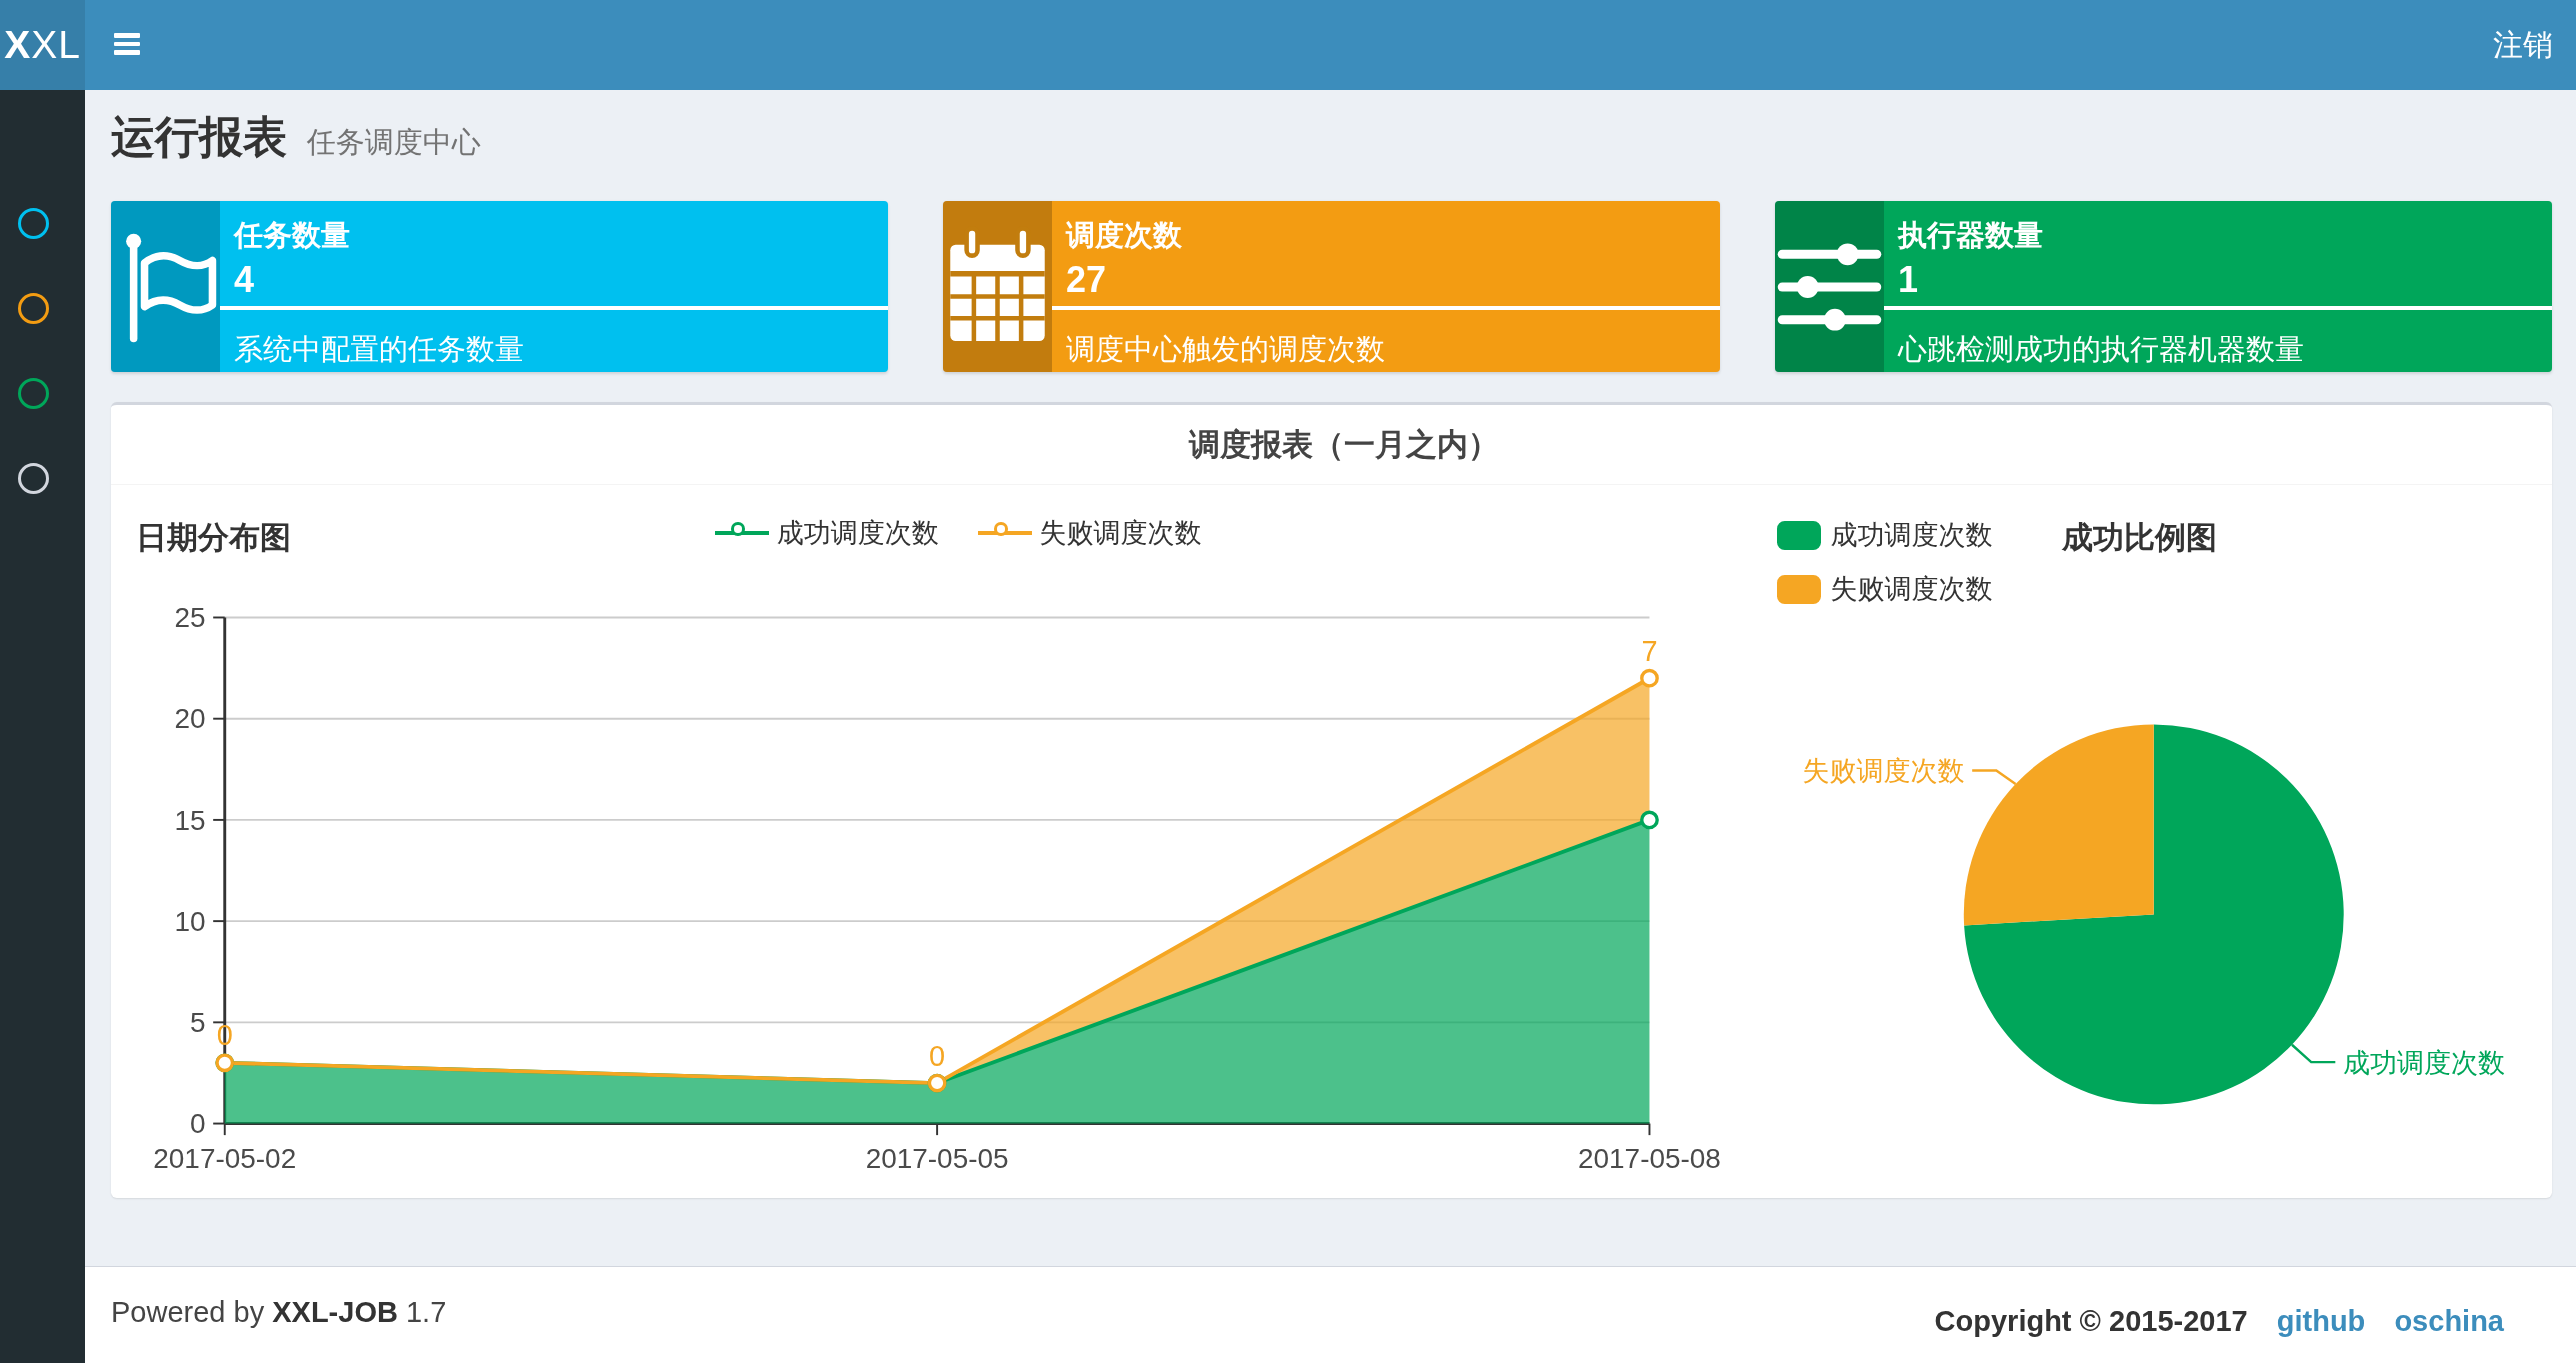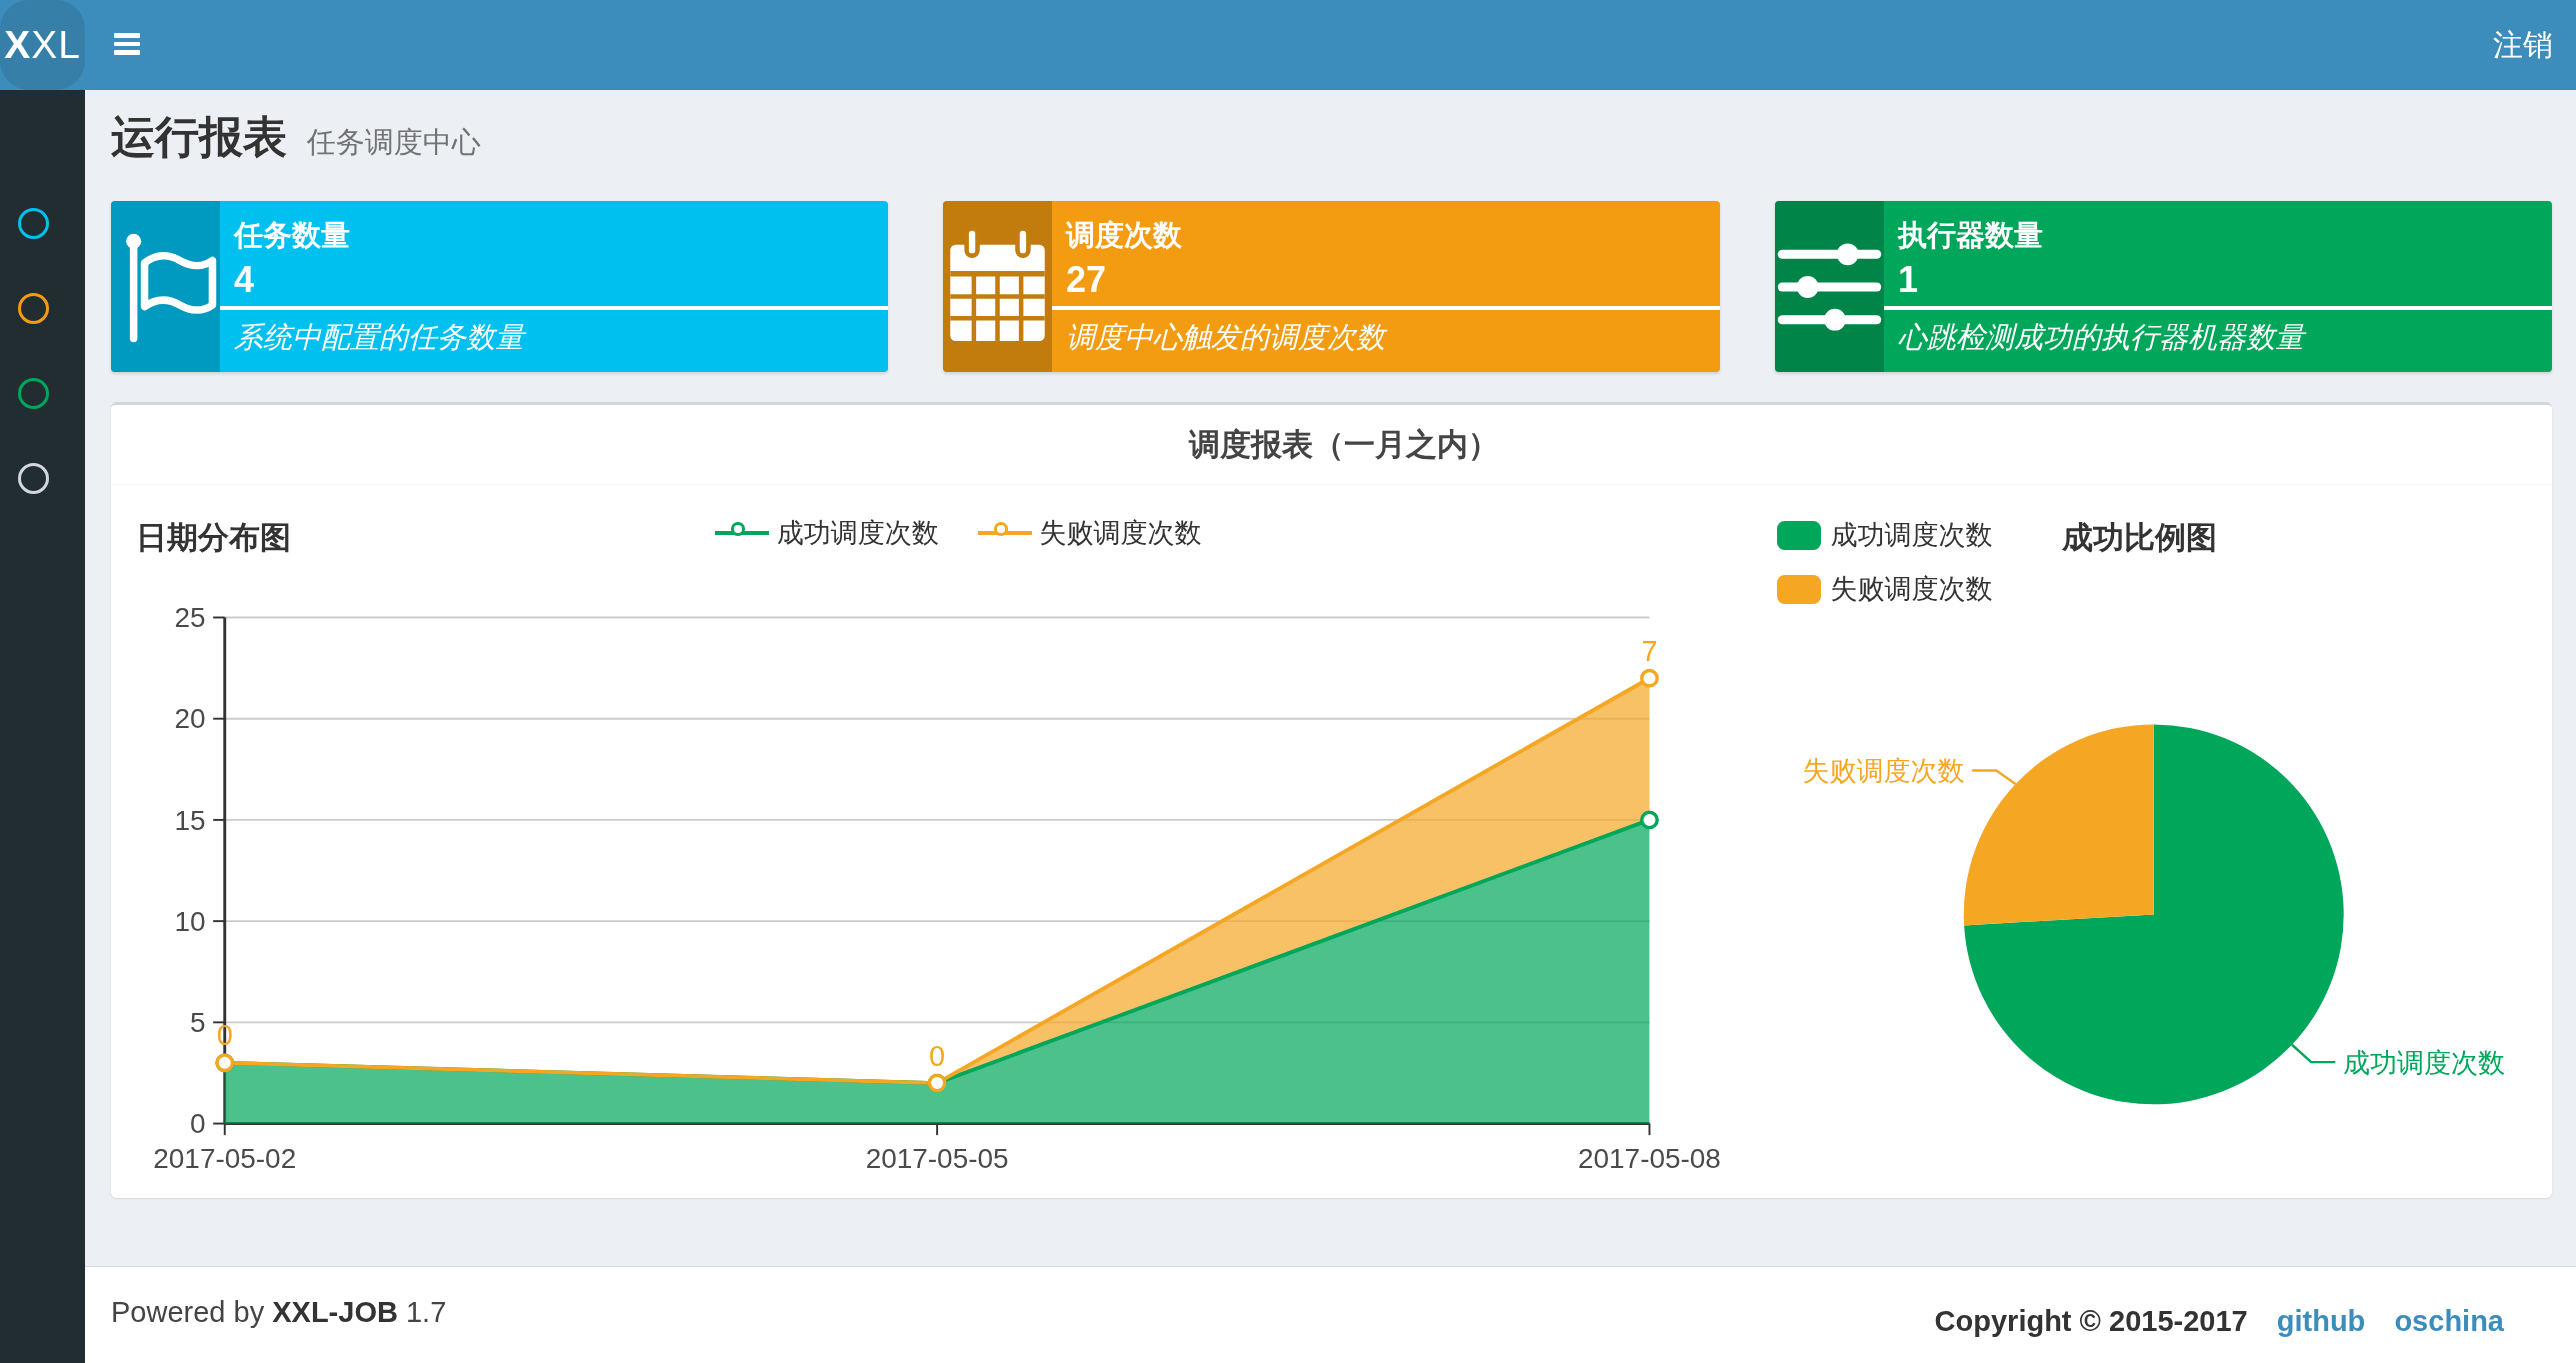--- a/index.html
+++ b/index.html
@@ -2,21 +2,21 @@
 <html><head>
 <meta charset="utf-8">
 <style>
   * { margin:0; padding:0; box-sizing:border-box; }
   html,body { width:2576px; height:1363px; overflow:hidden;
     font-family:"Liberation Sans","DejaVu Sans",sans-serif; background:#ecf0f5; }
 
   
   .header { position:absolute; left:0; top:0; width:2576px; height:90px; background:#3c8dbc; z-index:5; }
   .logo { position:absolute; left:0; top:0; width:85px; height:90px; background:#367fa9;
-    color:#fff; font-size:39px; text-align:center; line-height:90px; letter-spacing:1px;border-radius:29px; }
+    color:#fff; font-size:39px; text-align:center; line-height:90px; letter-spacing:1px; }
   .logo b { font-weight:bold; }
   .logo span.rest { font-weight:300; }
   .hamburger { position:absolute; left:114px; top:33px; width:27px; height:23px; cursor:pointer; }
   .hamburger i { display:block; width:26px; height:4.8px; background:#fff; border-radius:1px; margin-bottom:3.9px; }
   .logout { position:absolute; right:23px; top:0; height:90px; line-height:90px;
     color:#fff; font-size:30px; cursor:pointer; }
 
   
   .sidebar { position:absolute; left:0; top:90px; width:85px; height:1274px; background:#222d32; z-index:4; }
   .side-item { position:absolute; left:18.3px; width:31px; height:31px; cursor:pointer; }
@@ -30,21 +30,21 @@
 
   
   .info-box { position:absolute; top:111px; width:777px; height:171px; border-radius:3.9px;
     box-shadow:0 1.9px 2.9px rgba(0,0,0,0.12); color:#fff; }
   .ib-0 { left:26px; }  .ib-1 { left:858px; }  .ib-2 { left:1690px; }
   .ib-icon { position:absolute; left:0; top:0; width:109px; height:171px;
     background:rgba(0,0,0,0.2); border-radius:3.9px 0 0 3.9px; display:flex; align-items:center; justify-content:center; }
   .ib-label { position:absolute; left:123px; top:15.4px; font-size:29px; font-weight:bold; }
   .ib-num   { position:absolute; left:123px; top:58px; font-size:36px; font-weight:bold; }
   .ib-divider { position:absolute; left:109px; right:0; top:105px; height:3.9px; background:#fff; }
-  .ib-desc  { position:absolute; left:123px; top:117px; font-size:29px;font-style:italic; }
+  .ib-desc  { position:absolute; left:123px; top:129px; font-size:29px; }
 
   
   .panel { position:absolute; left:26px; top:312px; width:2441px; height:796px; background:#fff;
     border-top:3.9px solid #d2d6de; border-radius:5.8px; box-shadow:0 1px 1.9px rgba(0,0,0,0.1); }
   .panel-title { height:80px; line-height:80px; padding-left:25px; font-size:31px; color:#444;
     font-weight:600; border-bottom:1.9px solid #f4f4f4;text-align:center; }
   .chart-title { position:absolute; top:112px; font-size:31px; font-weight:bold; color:#333; }
   .ct-line { left:25px; }
   .ct-pie  { left:1951px; }
 

